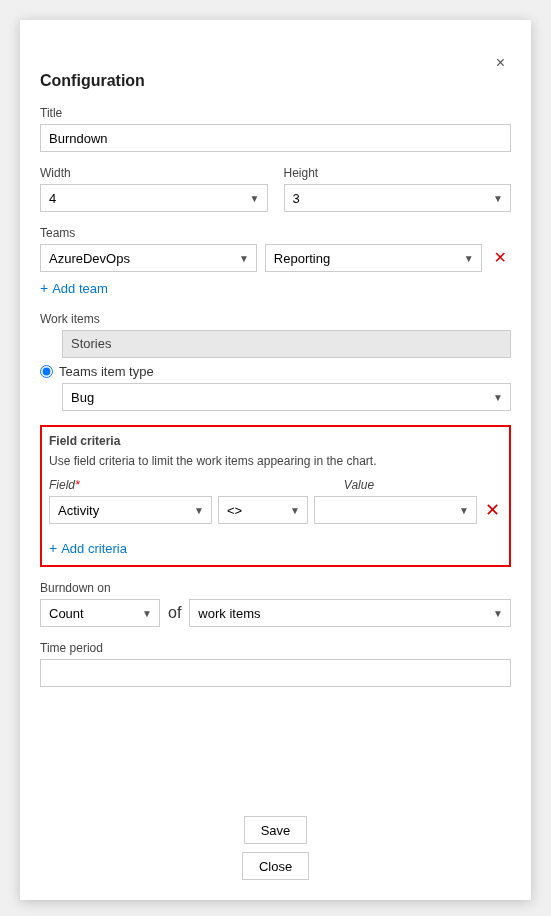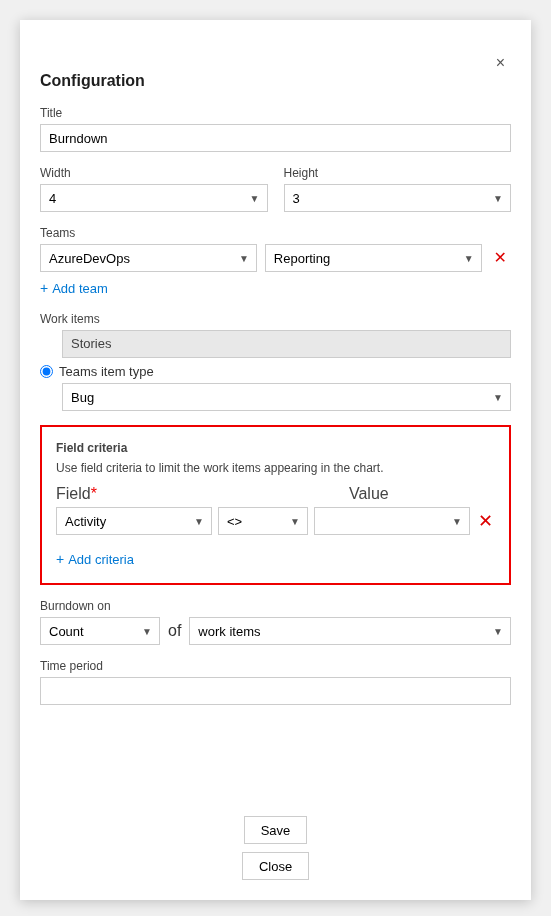--- a/index.html
+++ b/index.html
@@ -144,42 +144,43 @@
       font-size: 13px;
       height: 28px;
       color: #404040;
       width: 100%;
       margin-bottom: 6px;
       margin-left: 22px;
       width: calc(100% - 22px);
     }
     .criteria-box {
       border: 2px solid #e00;
-      padding: 14px;
+      padding: 7px;
       margin-bottom: 14px;
     }
     .criteria-title {
       font-size: 12px;
       color: #444;
       margin-bottom: 6px;
       font-weight: 600;
     }
     .criteria-desc {
       font-size: 12px;
       color: #444;
       margin-bottom: 10px;
     }
     .criteria-fields-header {
       display: flex;
       gap: 8px;
       margin-bottom: 4px;
     }
     .criteria-fields-header .lbl {
-      font-size: 16px;
+      font-size: 12px;
       color: #444;
+      font-style: italic;
     }
     .req-star { color: #e00; }
     .criteria-row {
       display: flex;
       align-items: center;
       gap: 6px;
       margin-bottom: 8px;
     }
     .criteria-row .select-wrapper {
       flex: 1;

